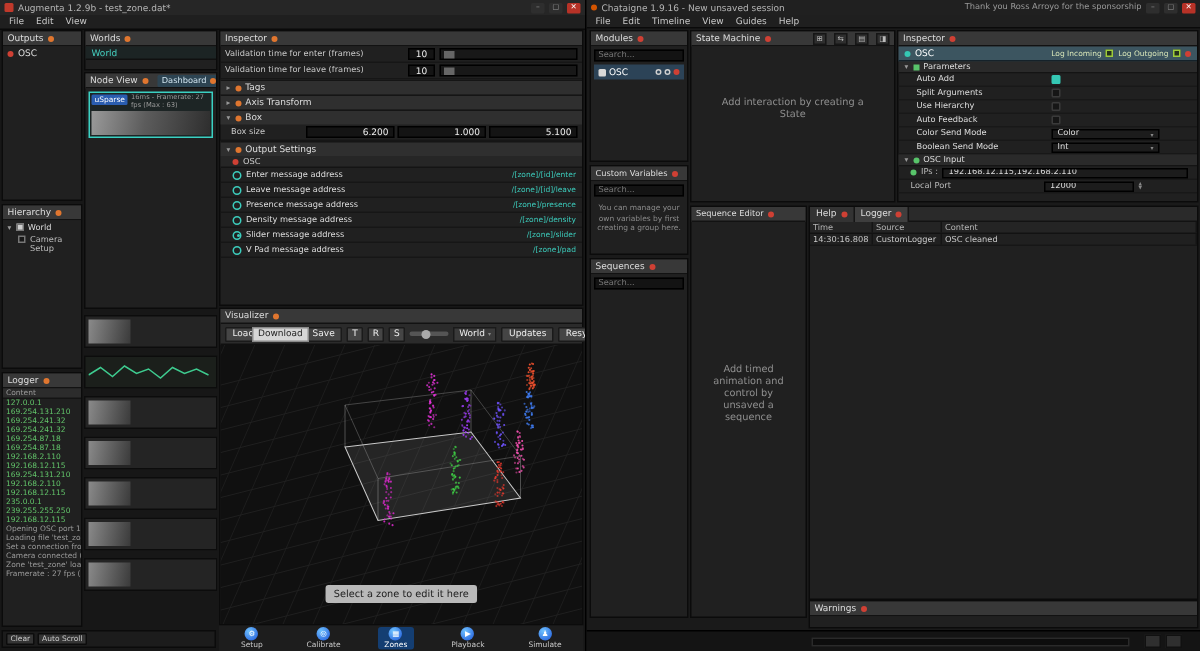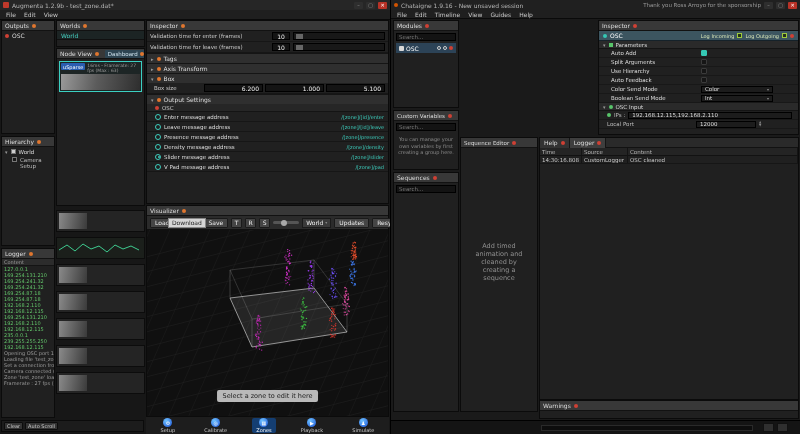--- a/index.html
+++ b/index.html
@@ -909,27 +909,39 @@
     </div>
 
     <div class="panel" style="left:2px;top:172px;width:66px;height:240px;">
       <div class="phead">
         <span>Sequences</span>
         <span class="dot red"></span>
       </div>
       <input class="search" placeholder="Search..." style="">
     </div>
 
+    <div class="panel" style="left:69px;top:20px;width:137px;height:115px;">
+      <div class="phead">
+        <span>State Machine</span>
+        <span class="dot red"></span>
+        <span class="spacer"></span>
+        <span class="iconbtn ic1"></span>
+        <span class="iconbtn ic2"></span>
+        <span class="iconbtn ic3"></span>
+        <span class="iconbtn ic4"></span>
+      </div>
+      <div class="bigempty">Add interaction by creating a State</div>
+    </div>
 
     <div class="panel" style="left:69px;top:137px;width:78px;height:275px;">
       <div class="phead" style="font-size:5.5px;">
         <span>Sequence Editor</span>
         <span class="dot red"></span>
       </div>
-      <div class="bigempty">Add timed animation and cleaned by creating a sequence</div>
+      <div class="bigempty">Add timed animation and control by unsaved a sequence</div>
     </div>
 
     <div class="panel" style="left:207px;top:20px;width:201px;height:115px;">
       <div class="phead">
         <span>Inspector</span>
         <span class="dot red"></span>
       </div>
       <div class="modstrip">
         <span class="dot teal"></span>
         <span>OSC</span>

